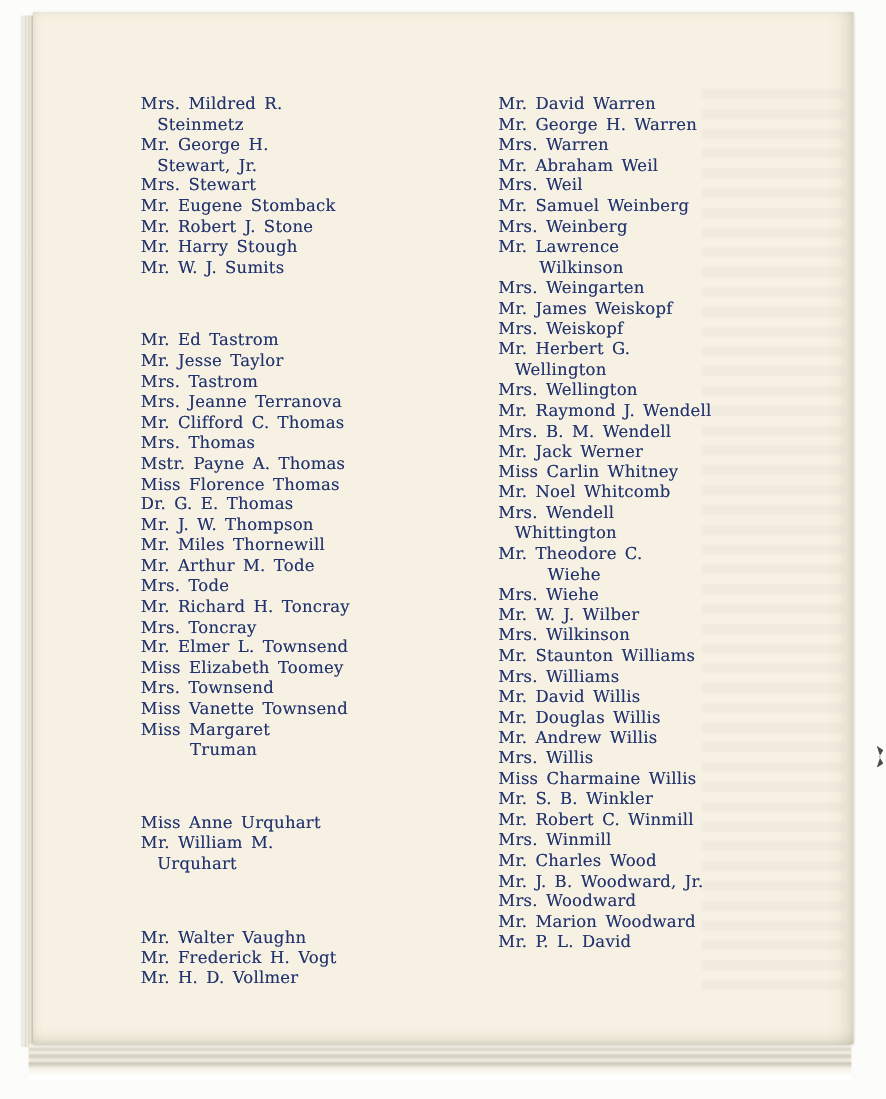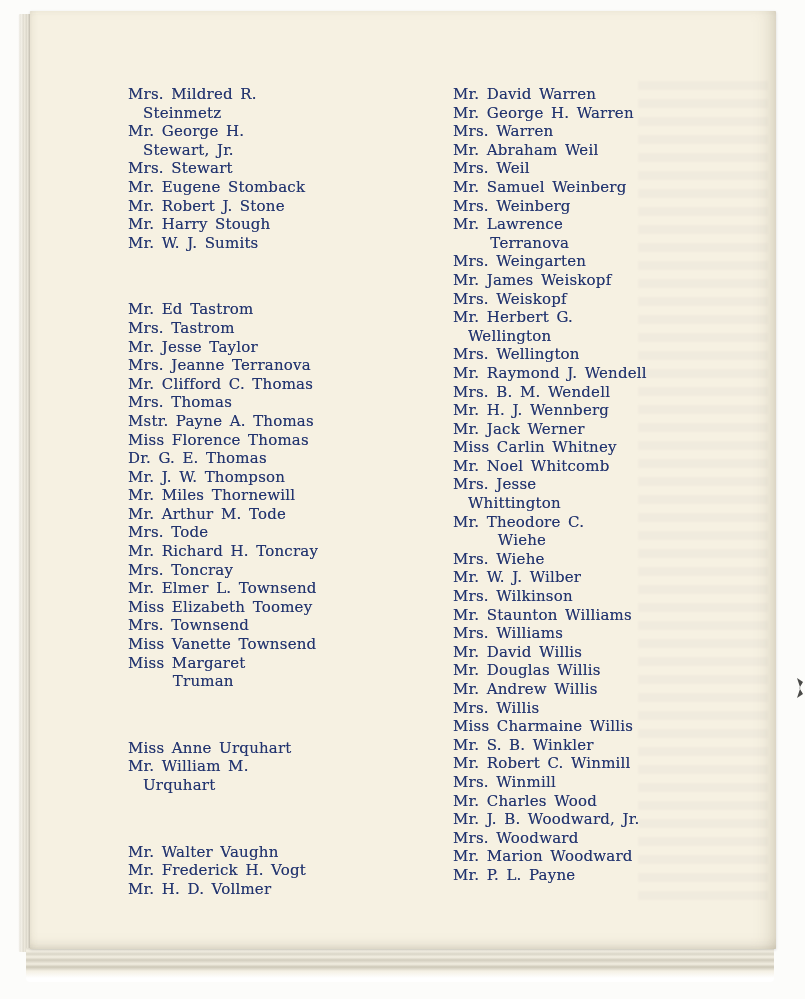--- a/index.html
+++ b/index.html
@@ -131,22 +131,22 @@
             <div class="line">Mr. George H.</div>
             <div class="line">  Stewart, Jr.</div>
             <div class="line">Mrs. Stewart</div>
             <div class="line">Mr. Eugene Stomback</div>
             <div class="line">Mr. Robert J. Stone</div>
             <div class="line">Mr. Harry Stough</div>
             <div class="line">Mr. W. J. Sumits</div>
           </div>
           <div class="group">
             <div class="line">Mr. Ed Tastrom</div>
+            <div class="line">Mr. Jesse Taylor</div>
             <div class="line">Mrs. Tastrom</div>
-            <div class="line">Mr. Jesse Taylor</div>
             <div class="line">Mrs. Jeanne Terranova</div>
             <div class="line">Mr. Clifford C. Thomas</div>
             <div class="line">Mrs. Thomas</div>
             <div class="line">Mstr. Payne A. Thomas</div>
             <div class="line">Miss Florence Thomas</div>
             <div class="line">Dr. G. E. Thomas</div>
             <div class="line">Mr. J. W. Thompson</div>
             <div class="line">Mr. Miles Thornewill</div>
             <div class="line">Mr. Arthur M. Tode</div>
             <div class="line">Mrs. Tode</div>
@@ -173,54 +173,53 @@
       <div class="column col-right">
           <div class="group">
             <div class="line">Mr. David Warren</div>
             <div class="line">Mr. George H. Warren</div>
             <div class="line">Mrs. Warren</div>
             <div class="line">Mr. Abraham Weil</div>
             <div class="line">Mrs. Weil</div>
             <div class="line">Mr. Samuel Weinberg</div>
             <div class="line">Mrs. Weinberg</div>
             <div class="line">Mr. Lawrence</div>
-            <div class="line">     Terranova</div>
+            <div class="line">     Wilkinson</div>
             <div class="line">Mrs. Weingarten</div>
             <div class="line">Mr. James Weiskopf</div>
             <div class="line">Mrs. Weiskopf</div>
             <div class="line">Mr. Herbert G.</div>
             <div class="line">  Wellington</div>
             <div class="line">Mrs. Wellington</div>
             <div class="line">Mr. Raymond J. Wendell</div>
             <div class="line">Mrs. B. M. Wendell</div>
-            <div class="line">Mr. H. J. Wennberg</div>
             <div class="line">Mr. Jack Werner</div>
             <div class="line">Miss Carlin Whitney</div>
             <div class="line">Mr. Noel Whitcomb</div>
-            <div class="line">Mrs. Jesse</div>
+            <div class="line">Mrs. Wendell</div>
             <div class="line">  Whittington</div>
             <div class="line">Mr. Theodore C.</div>
             <div class="line">      Wiehe</div>
             <div class="line">Mrs. Wiehe</div>
             <div class="line">Mr. W. J. Wilber</div>
             <div class="line">Mrs. Wilkinson</div>
             <div class="line">Mr. Staunton Williams</div>
             <div class="line">Mrs. Williams</div>
             <div class="line">Mr. David Willis</div>
             <div class="line">Mr. Douglas Willis</div>
             <div class="line">Mr. Andrew Willis</div>
             <div class="line">Mrs. Willis</div>
             <div class="line">Miss Charmaine Willis</div>
             <div class="line">Mr. S. B. Winkler</div>
             <div class="line">Mr. Robert C. Winmill</div>
             <div class="line">Mrs. Winmill</div>
             <div class="line">Mr. Charles Wood</div>
             <div class="line">Mr. J. B. Woodward, Jr.</div>
             <div class="line">Mrs. Woodward</div>
             <div class="line">Mr. Marion Woodward</div>
-            <div class="line">Mr. P. L. Payne</div>
+            <div class="line">Mr. P. L. David</div>
           </div>
         </div>
     </div>
   </div>
 
   <div class="margin-mark"></div>
 </div>
 
 </body></html>

